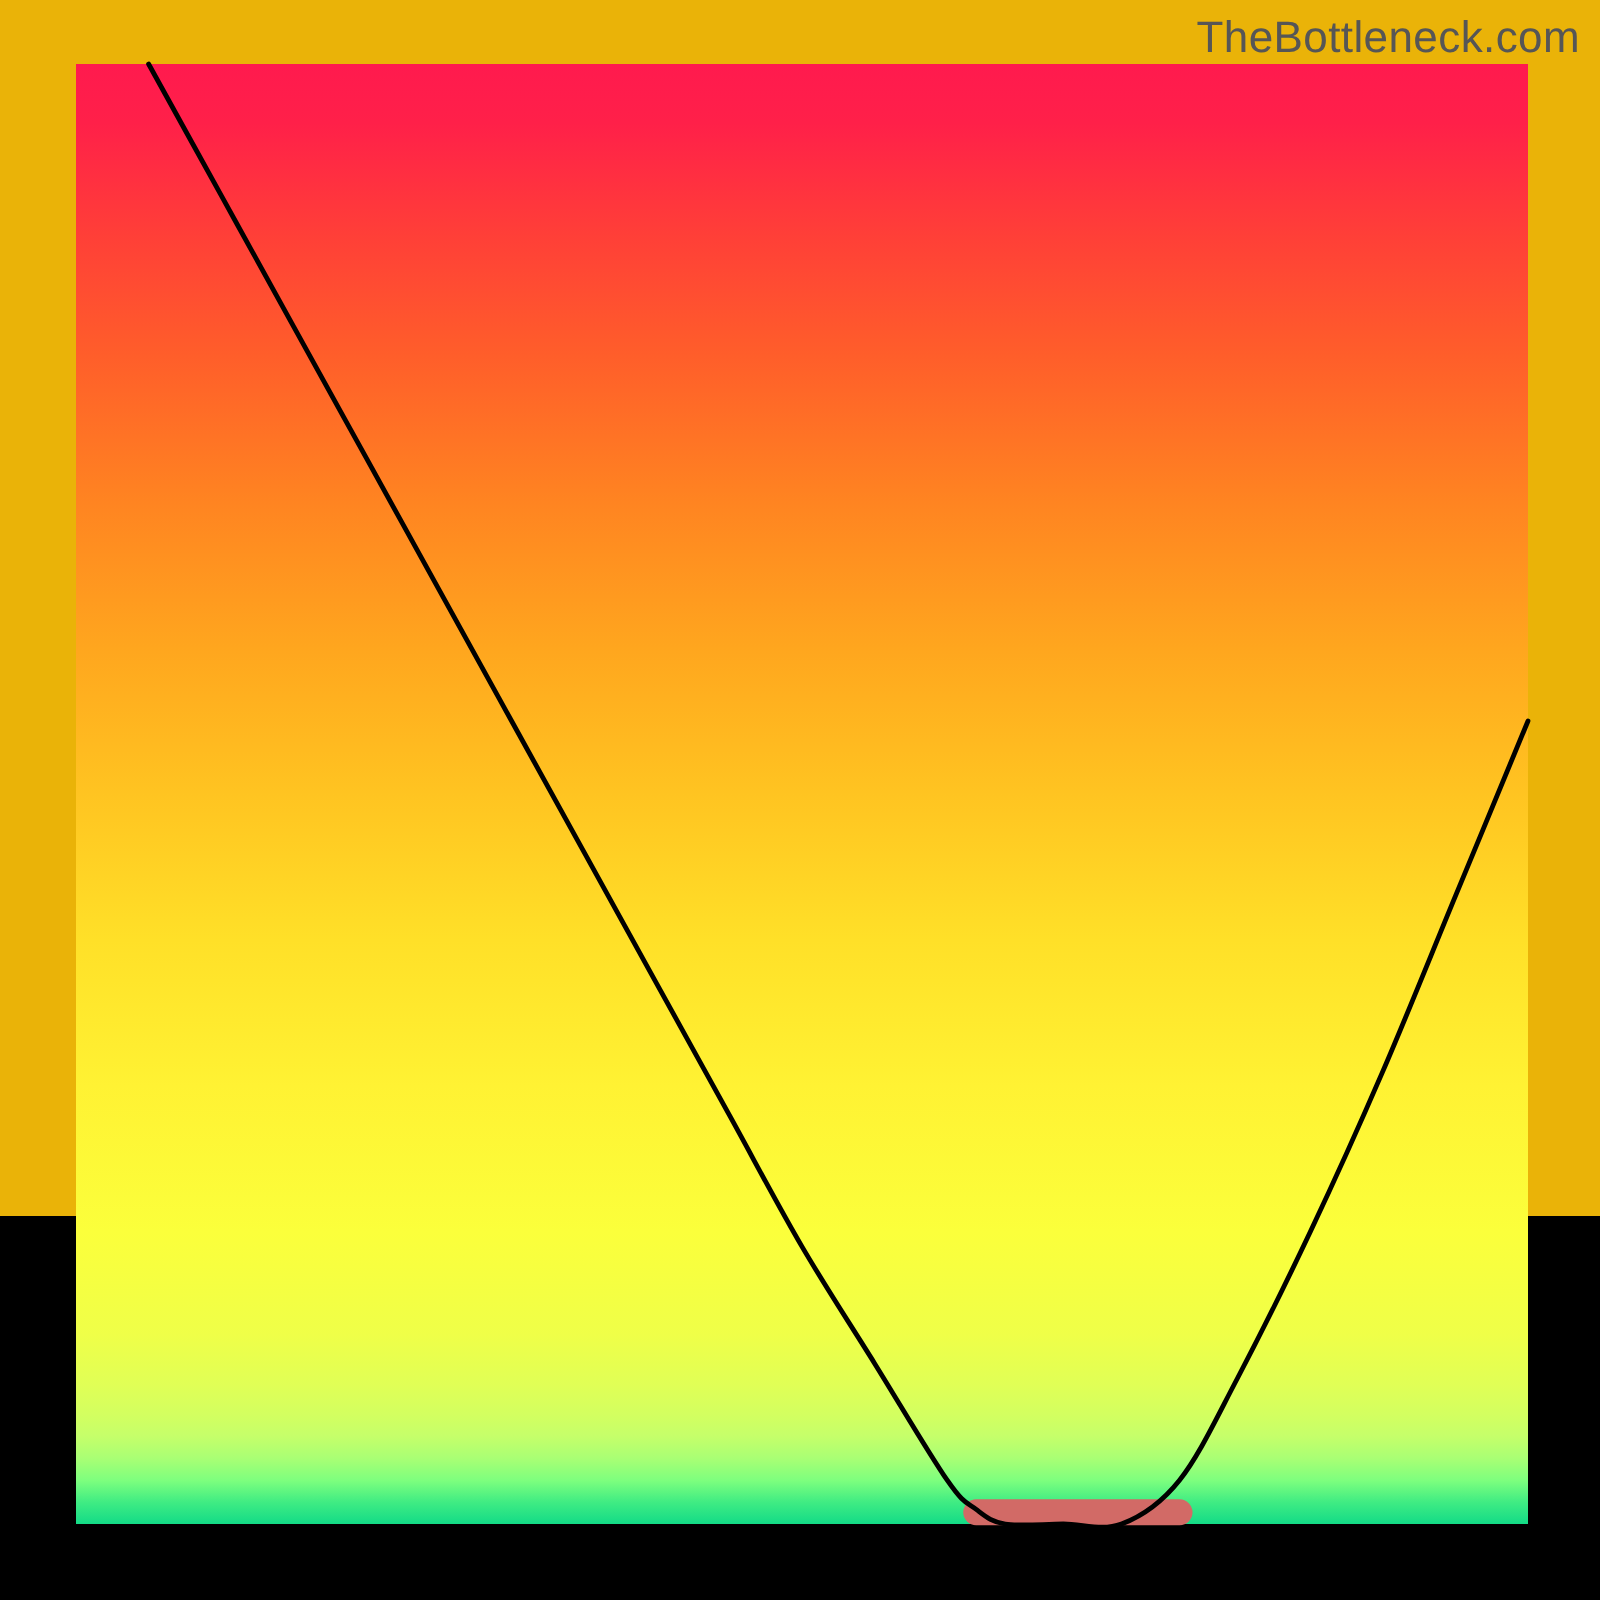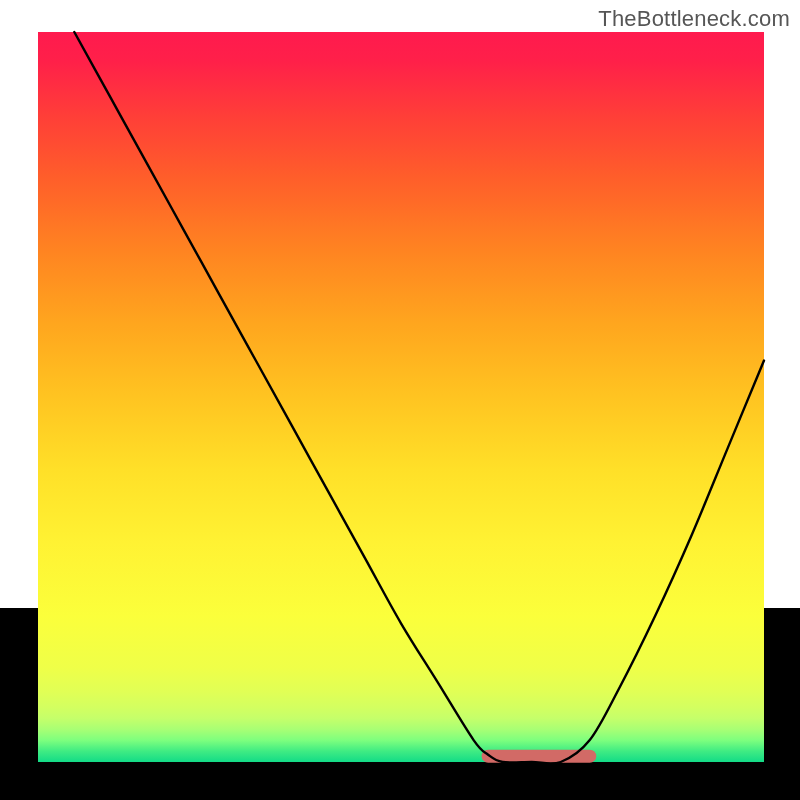--- a/index.html
+++ b/index.html
@@ -7,21 +7,21 @@
     padding: 0;
     width: 800px;
     height: 800px;
     background: #000;
     overflow: hidden;
   }
   .container {
     position: relative;
     width: 800px;
     height: 608px;
-    background: #ffffff;
+    background: #eab308;
   }
   .watermark {
     position: absolute;
     top: 6px;
     right: 10px;
     font-family: Arial, Helvetica, sans-serif;
     font-size: 22px;
     color: #565656;
     font-weight: 400;
     letter-spacing: 0.2px;

